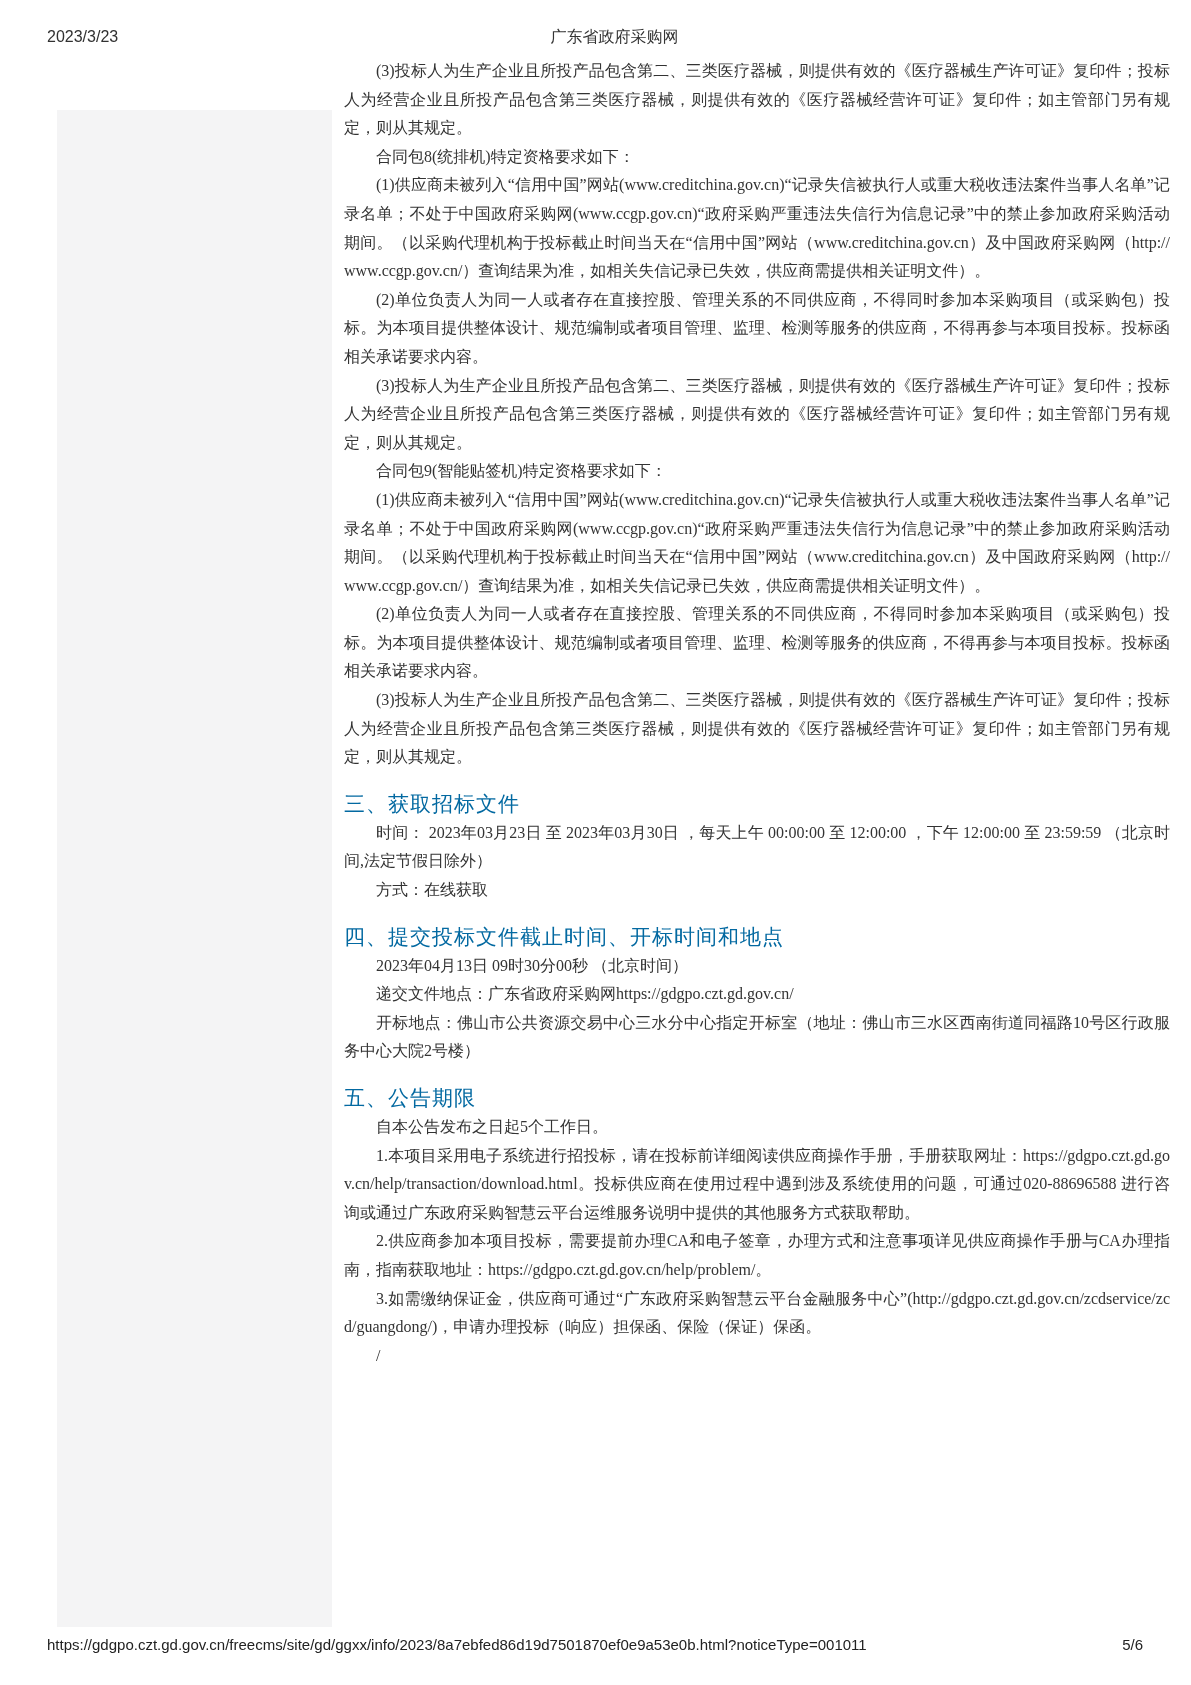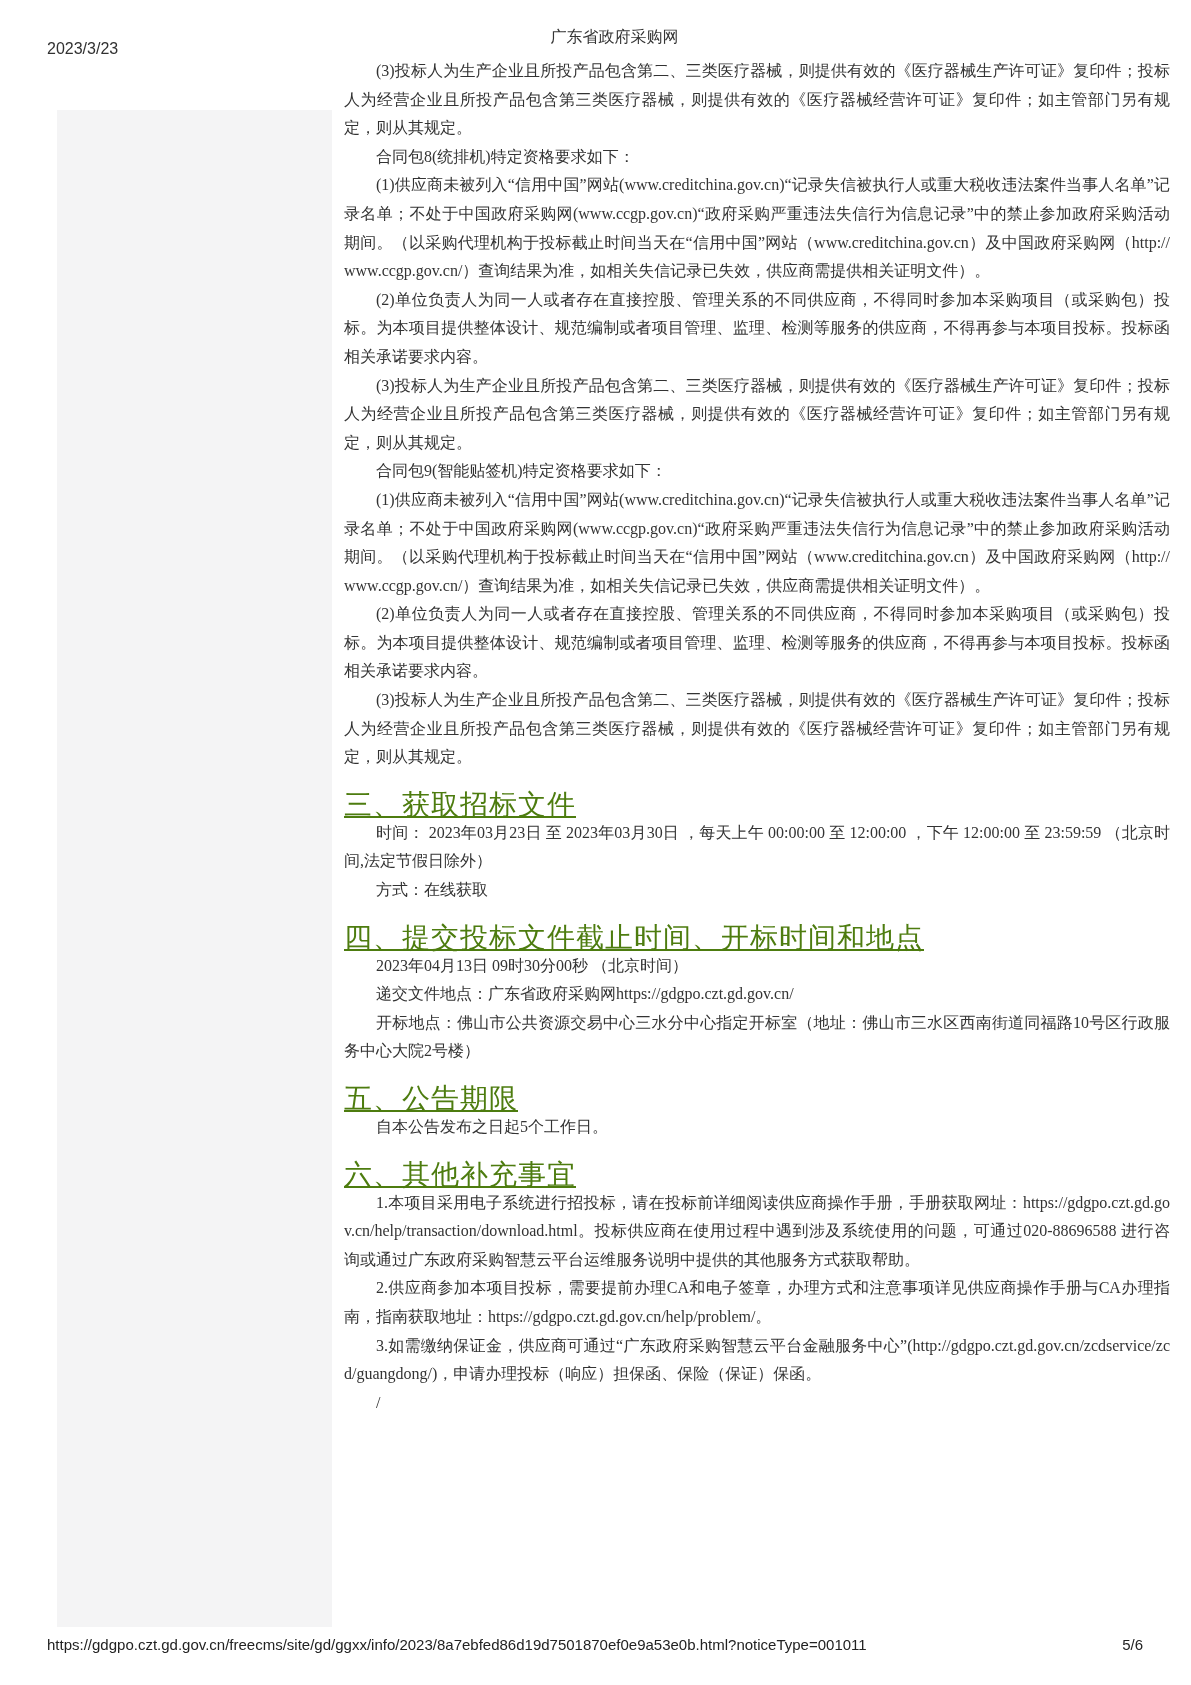--- a/index.html
+++ b/index.html
@@ -14,21 +14,21 @@
     overflow:hidden;
     font-family:"Liberation Serif","DejaVu Serif",serif;
     color:var(--text-color);
   }
   
   .print-header{
     position:absolute;
     top:26px;left:0;right:0;height:22px;
   }
   .print-date{
-    position:absolute;left:47px;top:12px;
+    position:absolute;left:47px;top:0;
     font-family:"Liberation Sans","DejaVu Sans",sans-serif;
     font-size:16px;line-height:22px;color:#313131;
   }
   .print-title{
     position:absolute;left:0;right:0;top:0;
     text-align:center;
     font-size:16px;line-height:22px;color:#343434;
     padding-left:38px; 
   }
   
@@ -48,28 +48,27 @@
     font-size:16px;
     line-height:28.6px;
     text-align:justify;
     text-indent:2em;
     word-wrap:break-word;
     word-break:break-all;
     color:var(--text-color);
     font-family:Liberation Serif, serif;
   }
   .heading{
-    font-size:28px;
+    font-size:21px;
     line-height:29px;
     margin-top:18px;
     font-weight:500;
-    color:#4d7c0f;
+    color:#0369a1;
     text-indent:0;
     letter-spacing:1px;
-    text-decoration:underline;
   }
   
   .print-footer{
     position:absolute;
     left:0;right:0;top:1634px;height:22px;
     font-family:Liberation Sans, sans-serif;
     font-size:15px;line-height:22px;color:#222222;
   }
   .footer-url{position:absolute;left:47px;top:0;}
   .footer-page{position:absolute;right:48px;top:0;}
@@ -96,21 +95,20 @@
     <p class="para">(3)投标人为生产企业且所投产品包含第二、三类医疗器械，则提供有效的《医疗器械生产许可证》复印件；投标人为经营企业且所投产品包含第三类医疗器械，则提供有效的《医疗器械经营许可证》复印件；如主管部门另有规定，则从其规定。</p>
     <p class="heading">三、获取招标文件</p>
     <p class="para">时间：  2023年03月23日 至 2023年03月30日 ，每天上午 00:00:00 至 12:00:00 ，下午 12:00:00 至 23:59:59 （北京时间,法定节假日除外）</p>
     <p class="para">方式：在线获取</p>
     <p class="heading">四、提交投标文件截止时间、开标时间和地点</p>
     <p class="para">2023年04月13日 09时30分00秒 （北京时间）</p>
     <p class="para">递交文件地点：广东省政府采购网https://gdgpo.czt.gd.gov.cn/</p>
     <p class="para">开标地点：佛山市公共资源交易中心三水分中心指定开标室（地址：佛山市三水区西南街道同福路10号区行政服务中心大院2号楼）</p>
     <p class="heading">五、公告期限</p>
     <p class="para">自本公告发布之日起5个工作日。</p>
-    <p class="heading">六、其他补充事宜</p>
     <p class="para">1.本项目采用电子系统进行招投标，请在投标前详细阅读供应商操作手册，手册获取网址：https://gdgpo.czt.gd.gov.cn/help/transaction/download.html。投标供应商在使用过程中遇到涉及系统使用的问题，可通过020-88696588 进行咨询或通过广东政府采购智慧云平台运维服务说明中提供的其他服务方式获取帮助。</p>
     <p class="para">2.供应商参加本项目投标，需要提前办理CA和电子签章，办理方式和注意事项详见供应商操作手册与CA办理指南，指南获取地址：https://gdgpo.czt.gd.gov.cn/help/problem/。</p>
     <p class="para">3.如需缴纳保证金，供应商可通过“广东政府采购智慧云平台金融服务中心”(http://gdgpo.czt.gd.gov.cn/zcdservice/zcd/guangdong/)，申请办理投标（响应）担保函、保险（保证）保函。</p>
     <p class="para">/</p>
   </div>
 
 <div class="print-footer">
   <span class="footer-url">https://gdgpo.czt.gd.gov.cn/freecms/site/gd/ggxx/info/2023/8a7ebfed86d19d7501870ef0e9a53e0b.html?noticeType=001011</span>
   <span class="footer-page">5/6</span>
 </div>

